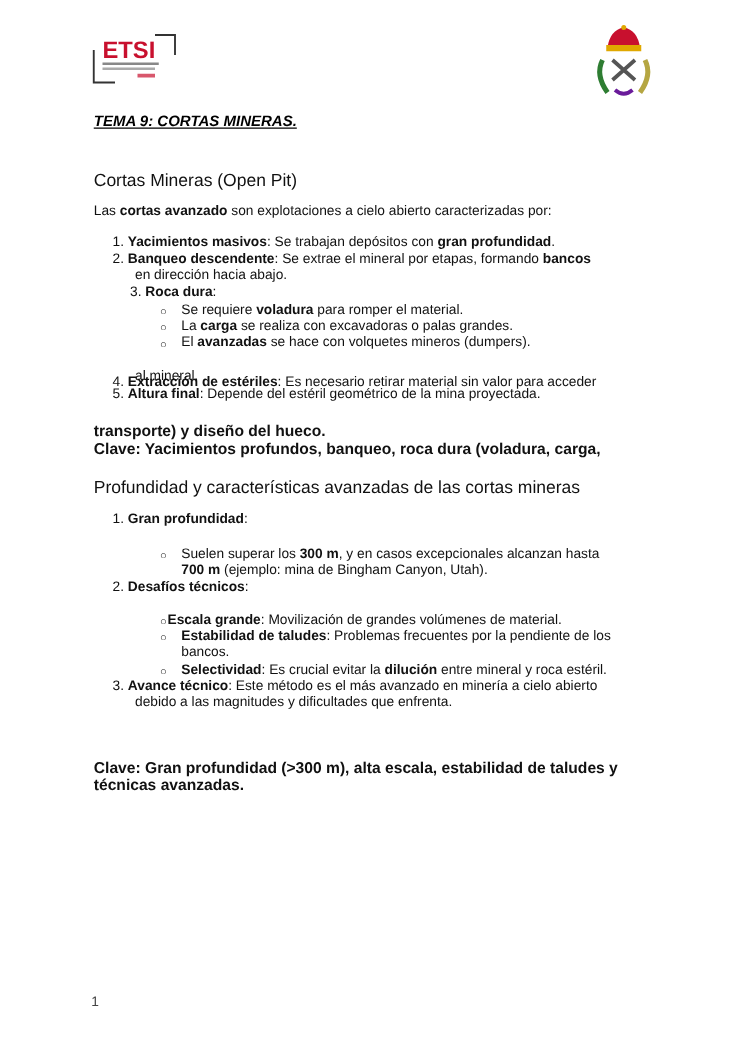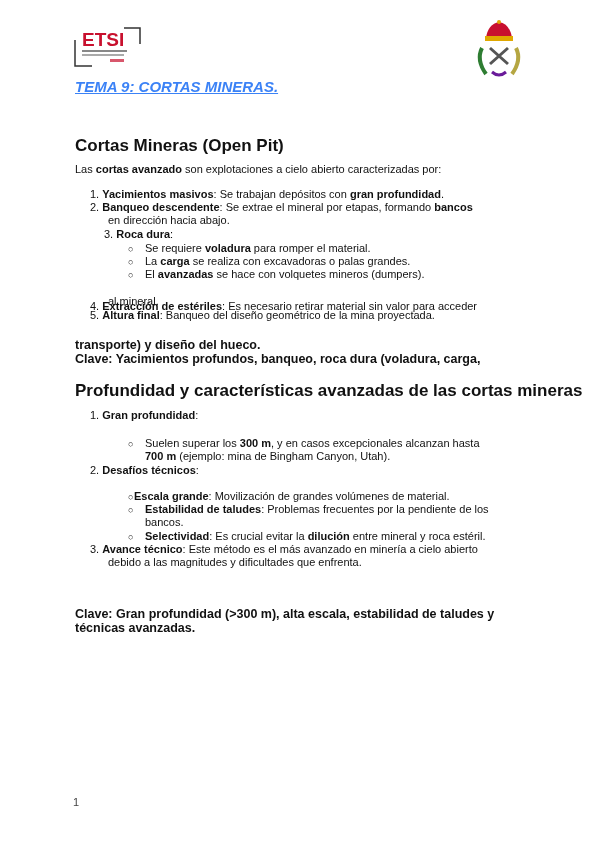--- a/index.html
+++ b/index.html
@@ -1,23 +1,23 @@
 <!DOCTYPE html>
 <html><head>
 <meta charset="utf-8">
 <style>
   html, body { margin: 0; padding: 0; background: #ffffff; }
   body { width: 600px; height: 848px; position: relative; overflow: hidden;
          font-family: "Liberation Sans", sans-serif; color: #111; }
   .abs { position: absolute; }
   .logo-etsi { left: 72px; top: 26px; width: 70px; height: 44px; }
   .logo-crest { left: 470px; top: 18px; width: 58px; height: 62px; }
-  .title { left: 75px; top: 78px; font-size: 15px; font-weight: bold; font-style: italic;
-           text-decoration: underline; color: #3b82f6; }
-  .h2 { font-weight: bold; font-size: 17px; }
+  .title { left: 75px; top: 90px; font-size: 12px; font-weight: bold; font-style: italic;
+           text-decoration: underline; color: #000000; }
+  .h2 { font-weight: normal; font-size: 14px; }
   .clave { font-weight: bold; font-size: 12.5px; line-height: 14px; }
   .line { position: absolute; white-space: nowrap; font-size: 11px; line-height: 12.5px; }
   b { font-weight: bold; }
   .bullet { position: absolute; font-size: 9px; }
 </style>
 </head>
 <body>
 
 <div class="abs logo-etsi">
   <svg width="70" height="44" viewBox="0 0 70 44">
@@ -59,21 +59,21 @@
 
 <div class="line" style="left:128px; top:242px;"><span class="bullet" style="left:0; top:1px;">○</span><span style="margin-left:17px;">Se requiere </span><b>voladura</b><span> para romper el material.</span></div>
 <div class="line" style="left:128px; top:255px;"><span class="bullet" style="left:0; top:1px;">○</span><span style="margin-left:17px;">La </span><b>carga</b><span> se realiza con excavadoras o palas grandes.</span></div>
 <div class="line" style="left:128px; top:268px;"><span class="bullet" style="left:0; top:1px;">○</span><span style="margin-left:17px;">El </span><b>avanzadas</b><span> se hace con volquetes mineros (dumpers).</span></div>
 
 <div class="line" style="left:90px; top:300px;">
   <span>4.</span> <b>Extracción de estériles</b><span>: Es necesario retirar material sin valor para acceder</span>
 </div>
 <div class="line" style="left:108px; top:295px;">al mineral.</div>
 <div class="line" style="left:90px; top:309px;">
-  <span>5.</span> <b>Altura final</b><span>: Banqueo del diseño geométrico de la mina proyectada.</span>
+  <span>5.</span> <b>Altura final</b><span>: Depende del estéril geométrico de la mina proyectada.</span>
 </div>
 
 <div class="abs clave" style="left:75px; top:338px;">
   <div>transporte) y diseño del hueco.</div>
   <div>Clave: Yacimientos profundos, banqueo, roca dura (voladura, carga,</div>
 </div>
 
 <div class="abs h2" style="left:75px; top:381px;">Profundidad y características avanzadas de las cortas mineras</div>
 
 <div class="line" style="left:90px; top:409px;">

